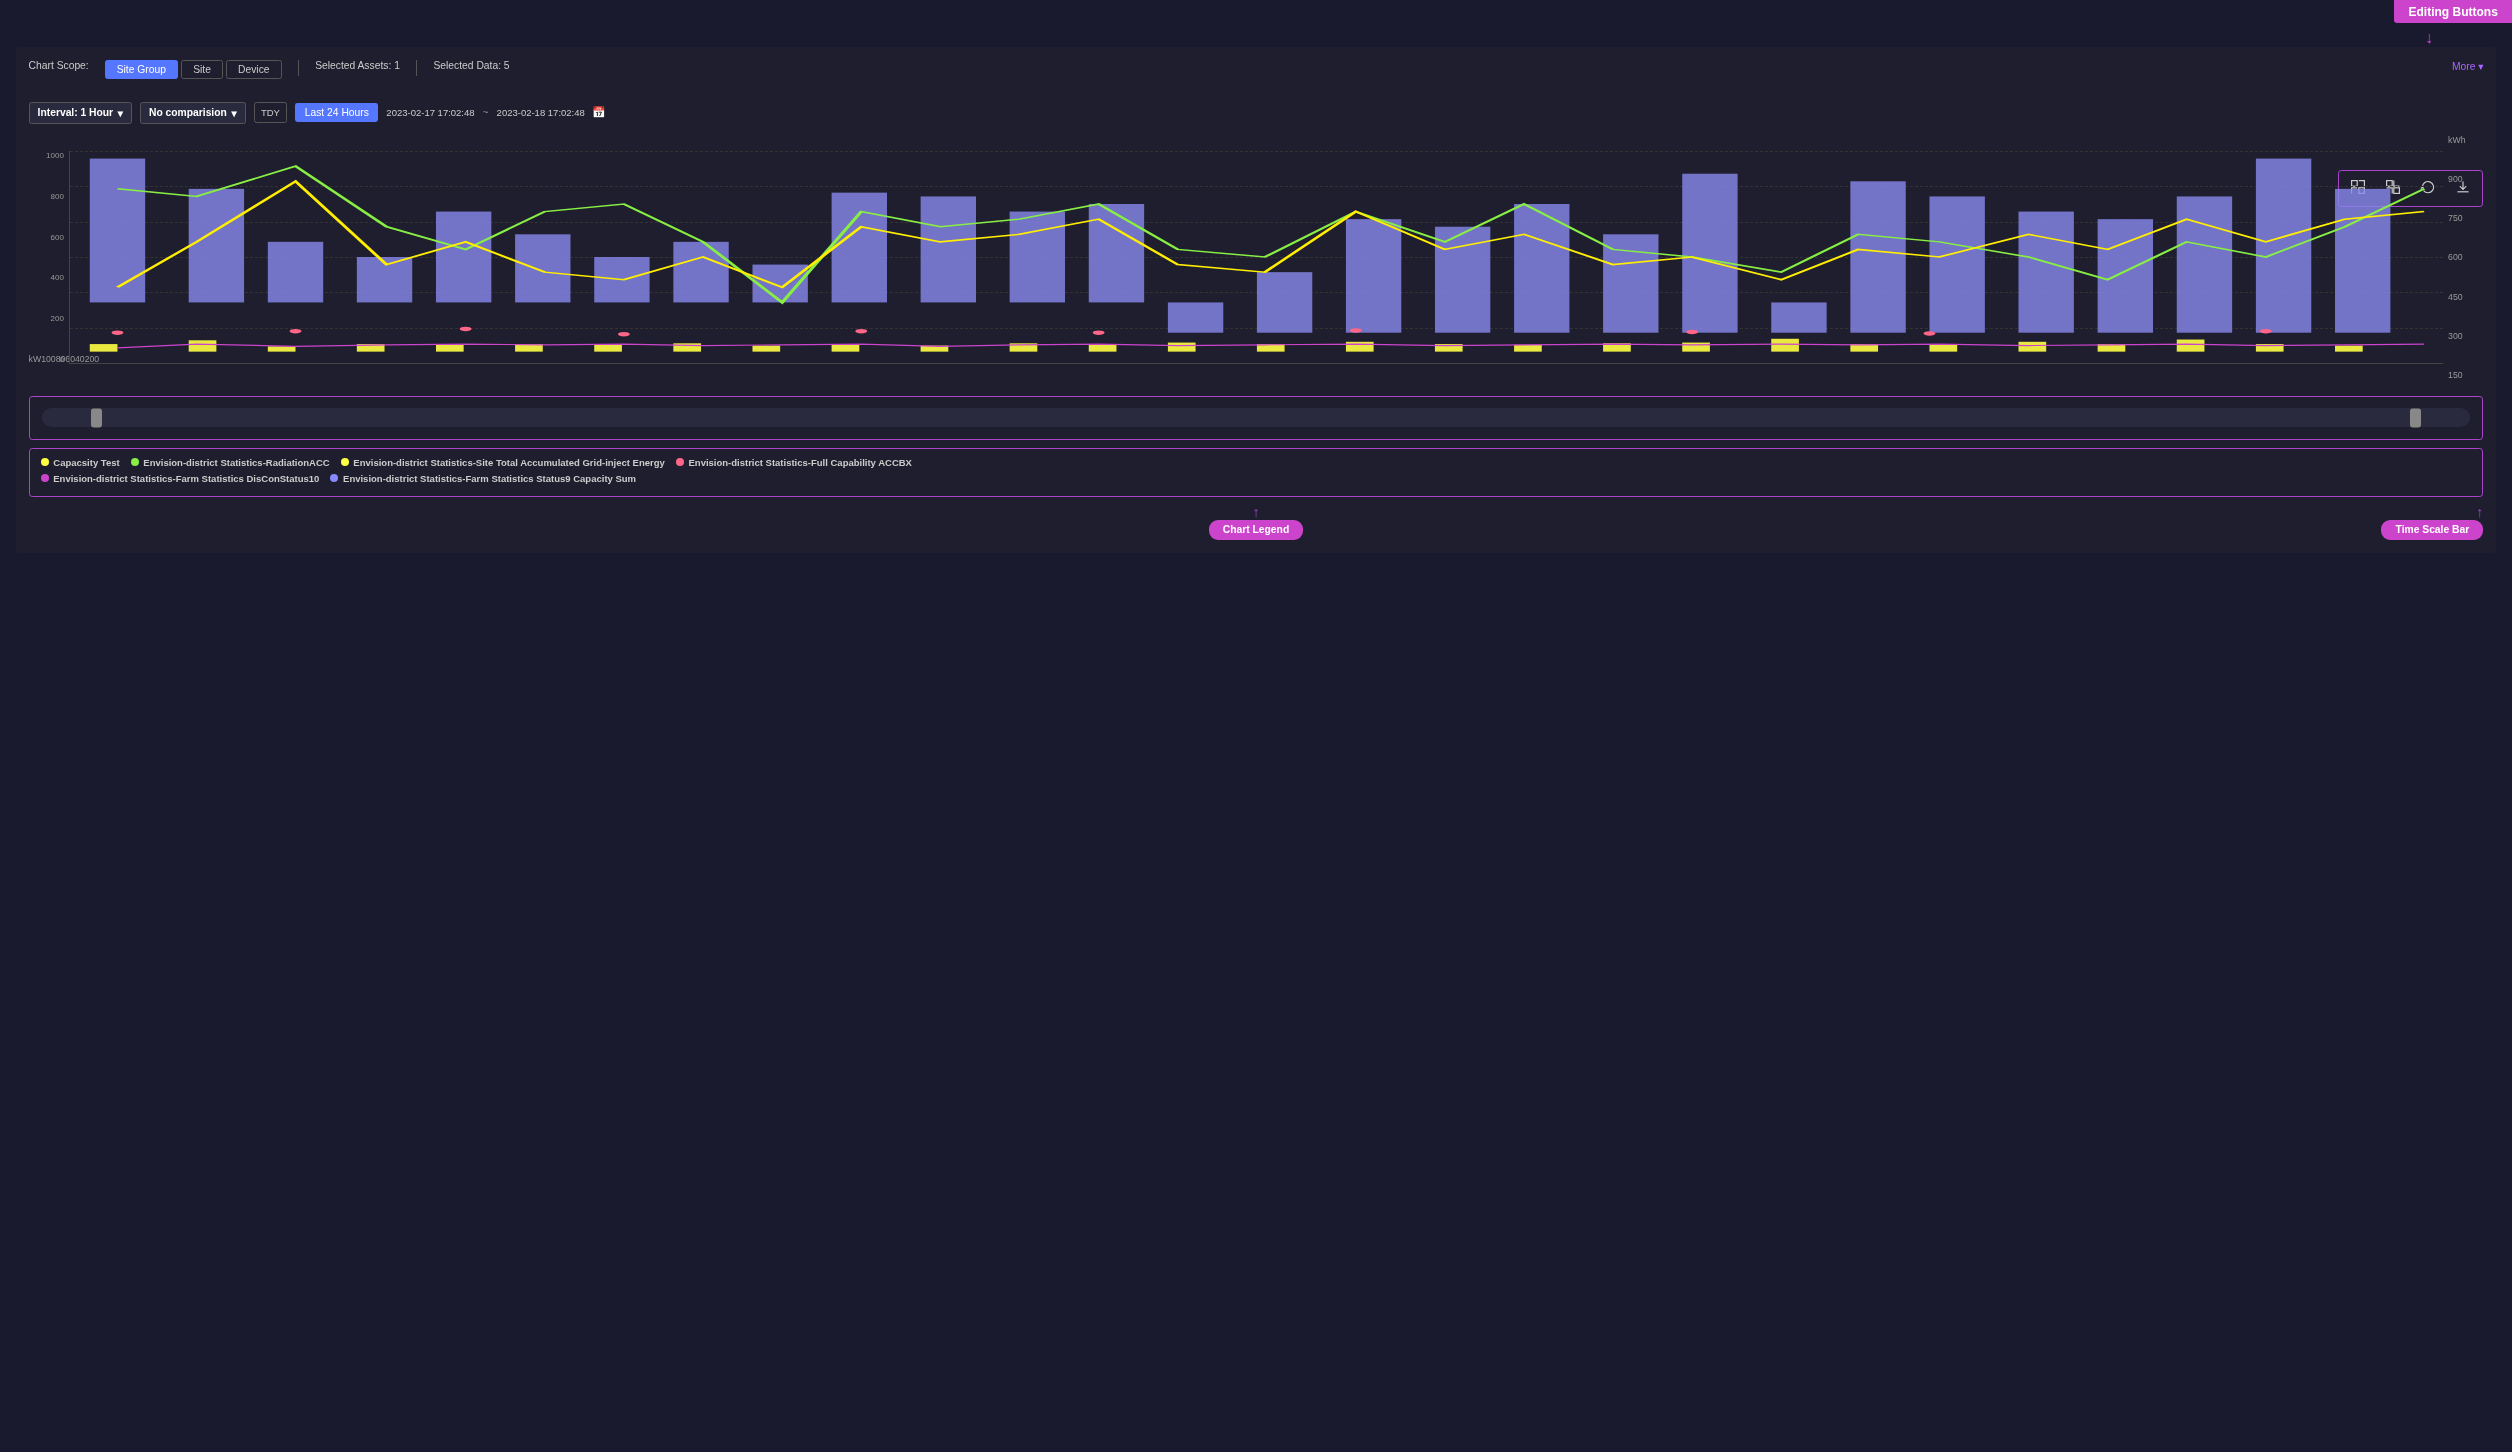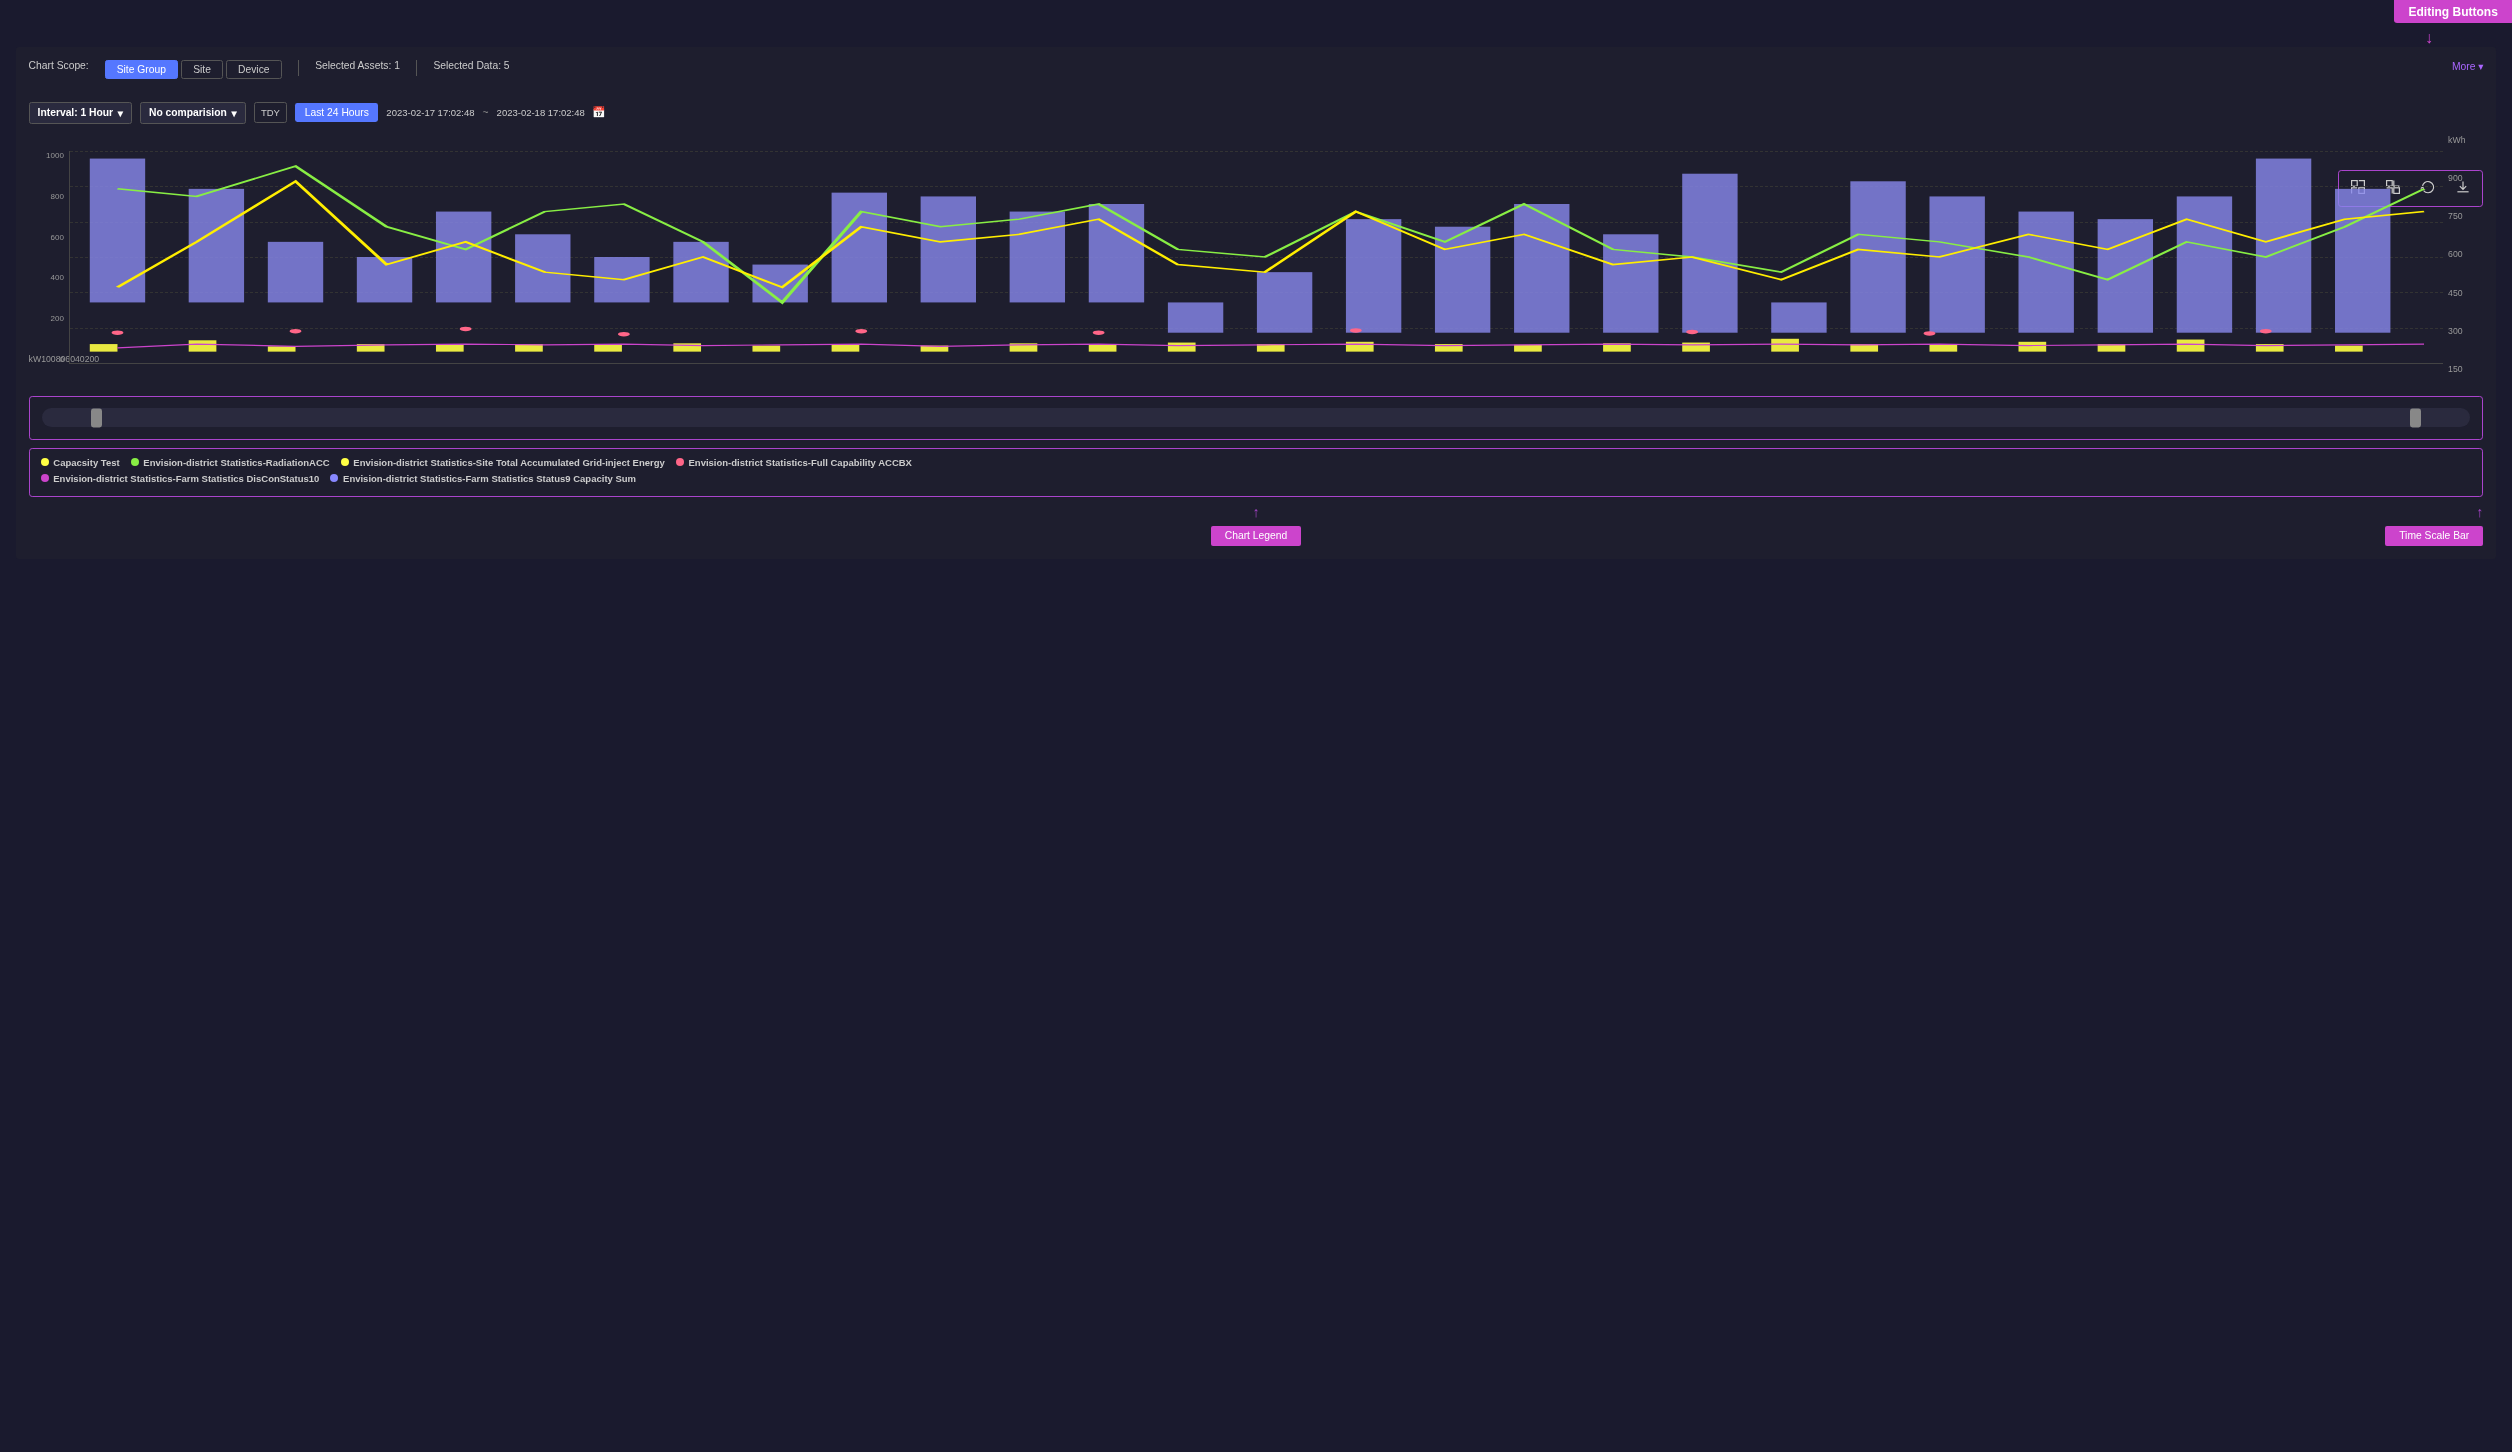--- a/index.html
+++ b/index.html
@@ -204,21 +204,21 @@
     .y-label-unit {
       color: #999;
       font-size: 8.7px;
       text-align: right;
     }
 
     .y-axis-right {
       position: absolute;
       right: 0;
       top: 0;
-      bottom: 14px;
+      bottom: 8px;
       width: 40px;
       display: flex;
       flex-direction: column;
       justify-content: space-between;
       align-items: flex-start;
       padding-left: 4.7px;
     }
 
     .chart-inner {
       position: absolute;
@@ -325,23 +325,22 @@
       height: 8px;
       border-radius: 50%;
       flex-shrink: 0;
     }
 
     .bottom-label {
       background: #cc44cc;
       color: #fff;
       padding: 4.7px 14.2px;
       font-size: 10.3px;
-      font-weight: normal;
-      border-radius: 2px;
-      margin-top: 6px;
+      font-weight: bold;
+      border-radius: 9px;
     }
   </style>
 </head>
 <body>
 
 <div class="top-annotation">Editing Buttons</div>
 
 <div class="arrow-down-annotation">↓</div>
 
 <div class="main-container">

